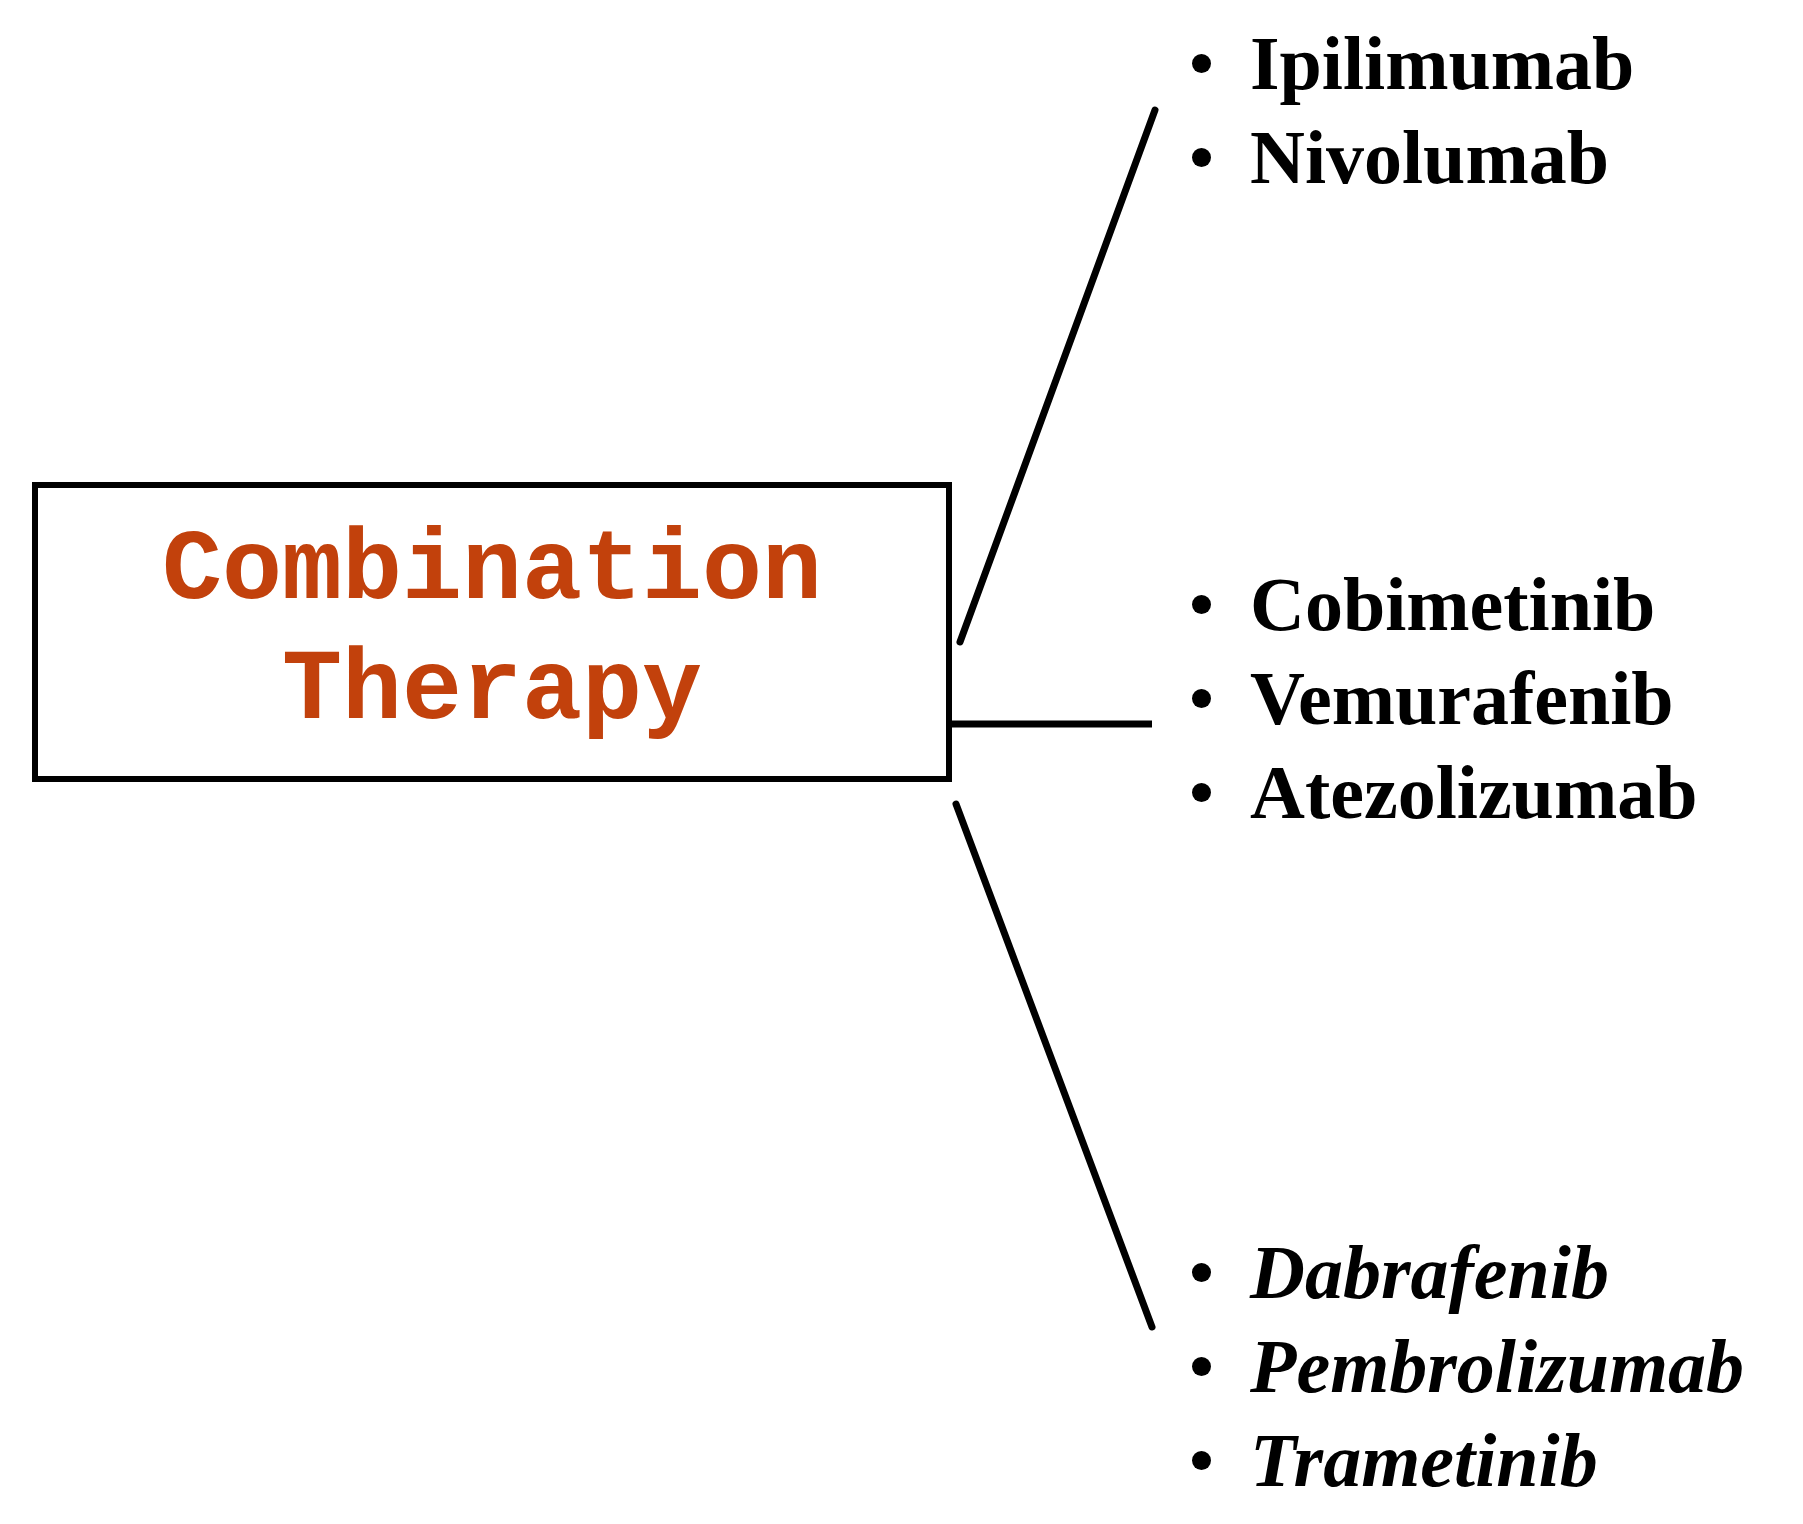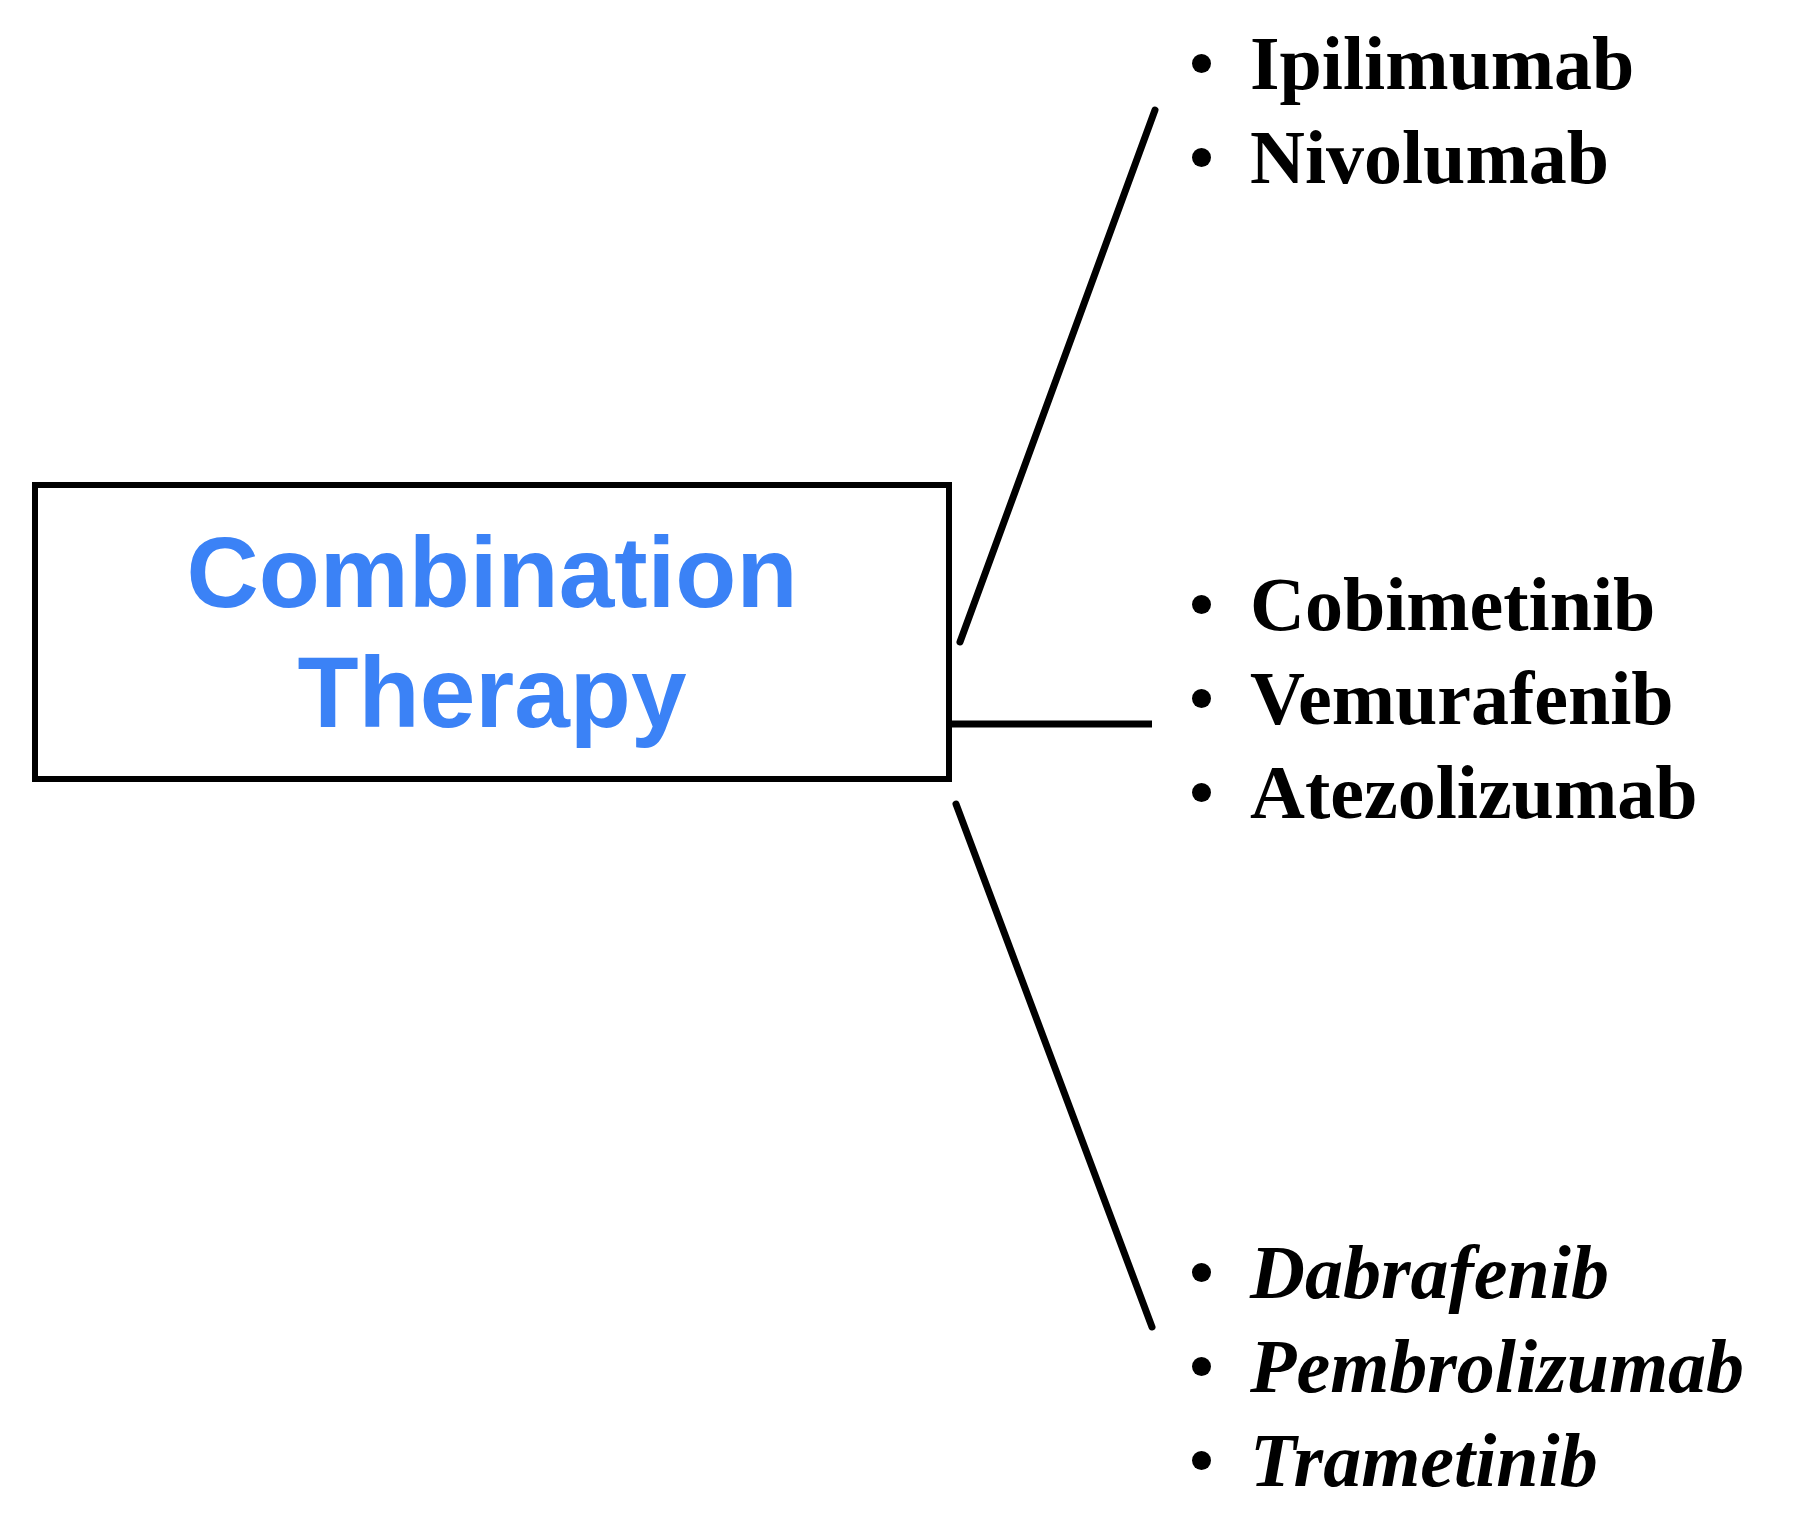--- a/index.html
+++ b/index.html
@@ -30,25 +30,25 @@
     width: 920px;
     height: 300px;
     box-sizing: border-box;
     border: 6px solid #000000;
     background: #ffffff;
     display: flex;
     align-items: center;
     justify-content: center;
   }
   .root-box .title {
-    font-family: Liberation Sans, sans-serif;
+    font-family: Liberation Mono, monospace;
     font-weight: bold;
     font-size: 100px;
     line-height: 120px;
-    color: #3b82f6;
+    color: #c2410c;
     text-align: center;
     letter-spacing: 0px;
     padding: 0 40px;
   }
   .drug-list {
     position: absolute;
     left: 1192px;
     display: block;
   }
   .drug-list .list-item {

